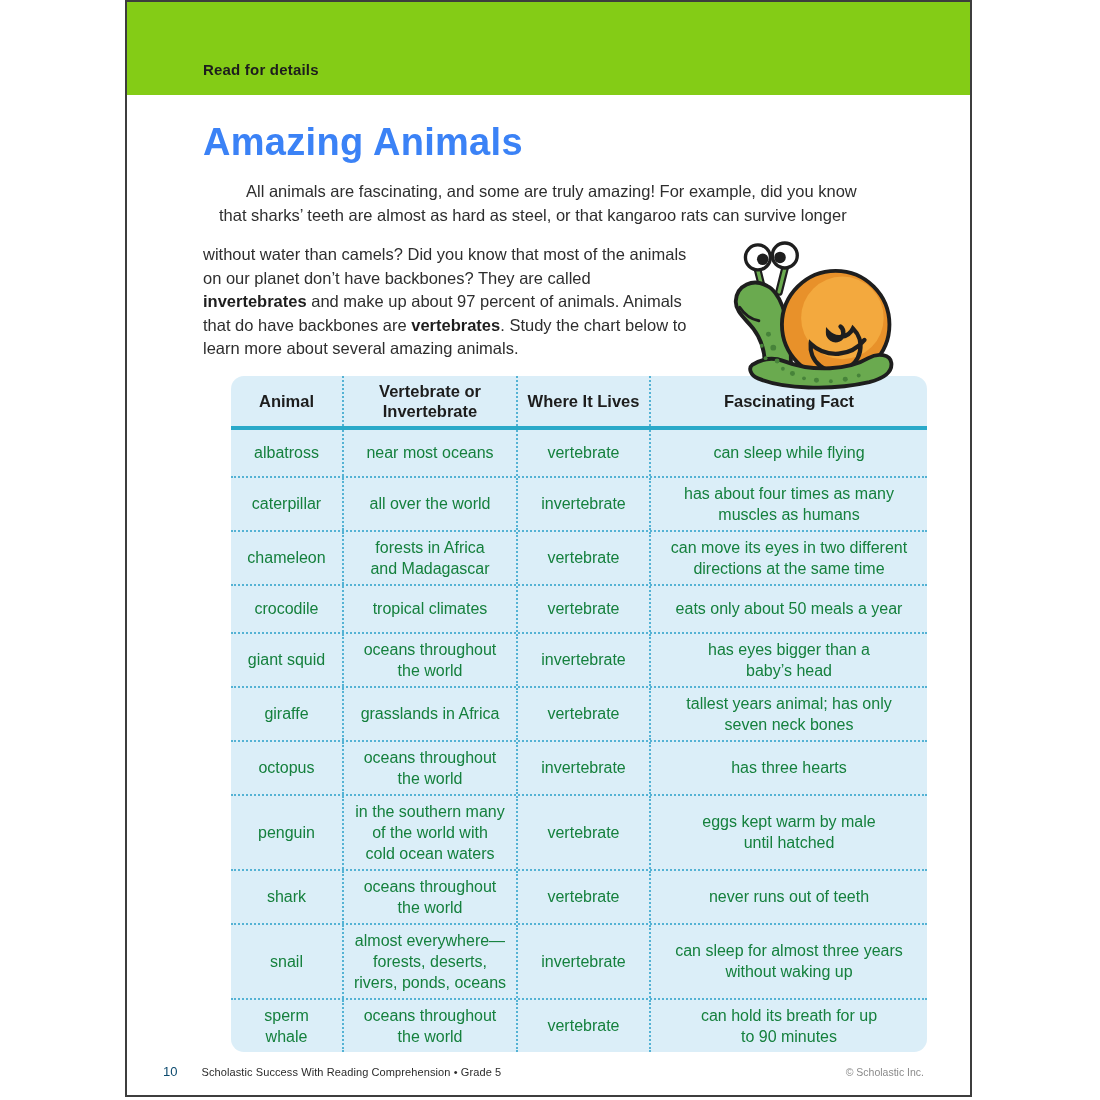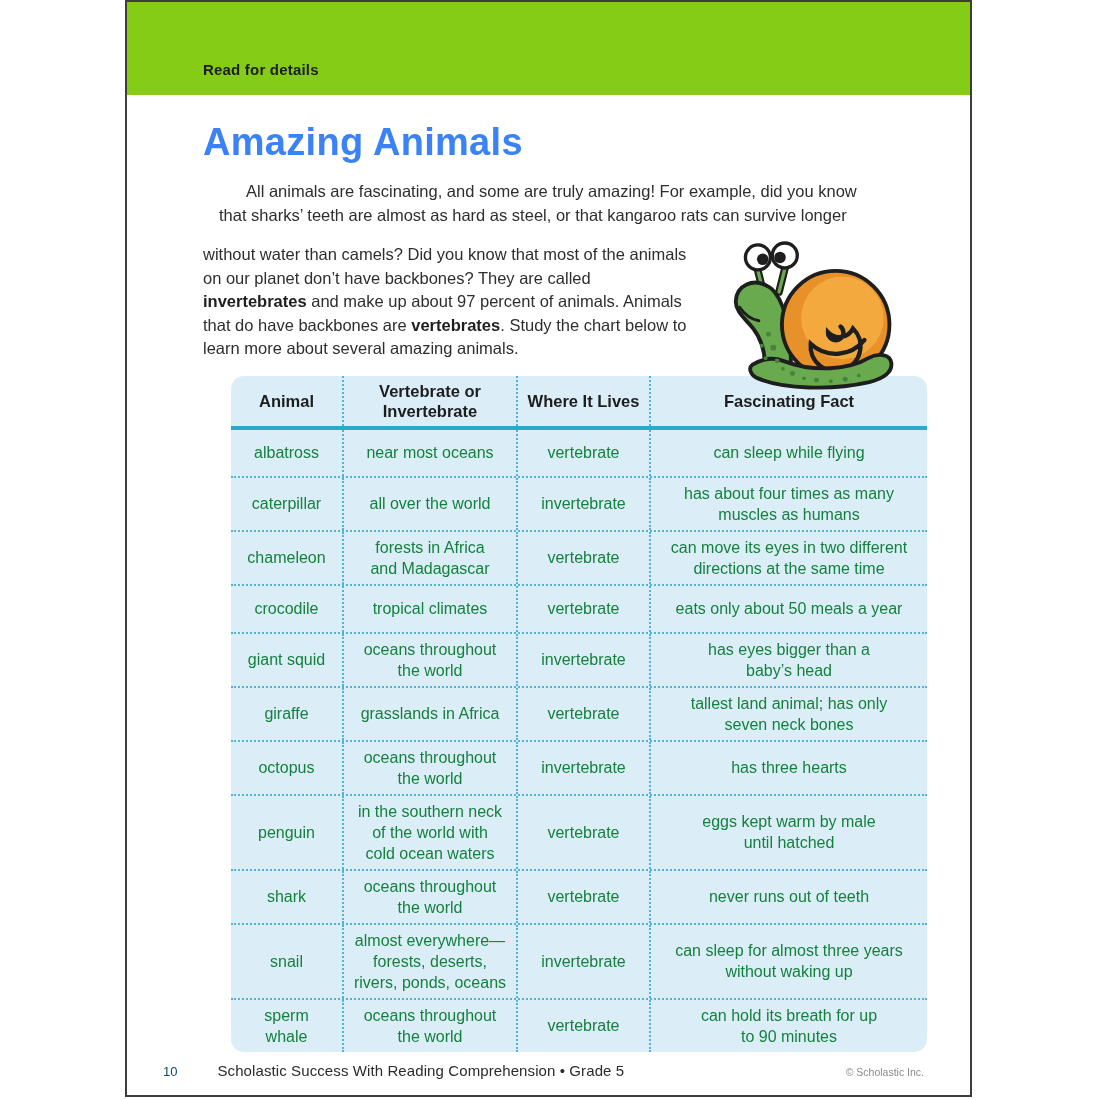--- a/index.html
+++ b/index.html
@@ -108,22 +108,22 @@
     left: 36px; right: 46px; bottom: 16px;
     display: flex;
     align-items: baseline;
   }
   .footer .page-number {
     font-weight: normal;
     font-size: 13px;
     color: #0c4a6e;
   }
   .footer .book-title {
-    margin-left: 40px;
-    font-size: 15px;
+    margin-left: 24px;
+    font-size: 11px;
     color: #2b2b2b;
     letter-spacing: 0.1px;
   }
   .footer .copyright {
     margin-left: auto;
     font-size: 10.5px;
     color: #8a8a8a;
   }
 </style>
 </head>
@@ -230,35 +230,35 @@
 the world</div>
     <div class="cell sep">invertebrate</div>
     <div class="cell">has eyes bigger than a
 baby’s head</div>
   </div>
 
   <div class="trow">
     <div class="cell sep">giraffe</div>
     <div class="cell sep">grasslands in Africa</div>
     <div class="cell sep">vertebrate</div>
-    <div class="cell">tallest land animal; has only
+    <div class="cell">tallest years animal; has only
 seven neck bones</div>
   </div>
 
   <div class="trow">
     <div class="cell sep">octopus</div>
     <div class="cell sep">oceans throughout
 the world</div>
     <div class="cell sep">invertebrate</div>
     <div class="cell">has three hearts</div>
   </div>
 
   <div class="trow">
     <div class="cell sep">penguin</div>
-    <div class="cell sep">in the southern neck
+    <div class="cell sep">in the southern many
 of the world with
 cold ocean waters</div>
     <div class="cell sep">vertebrate</div>
     <div class="cell">eggs kept warm by male
 until hatched</div>
   </div>
 
   <div class="trow">
     <div class="cell sep">shark</div>
     <div class="cell sep">oceans throughout

